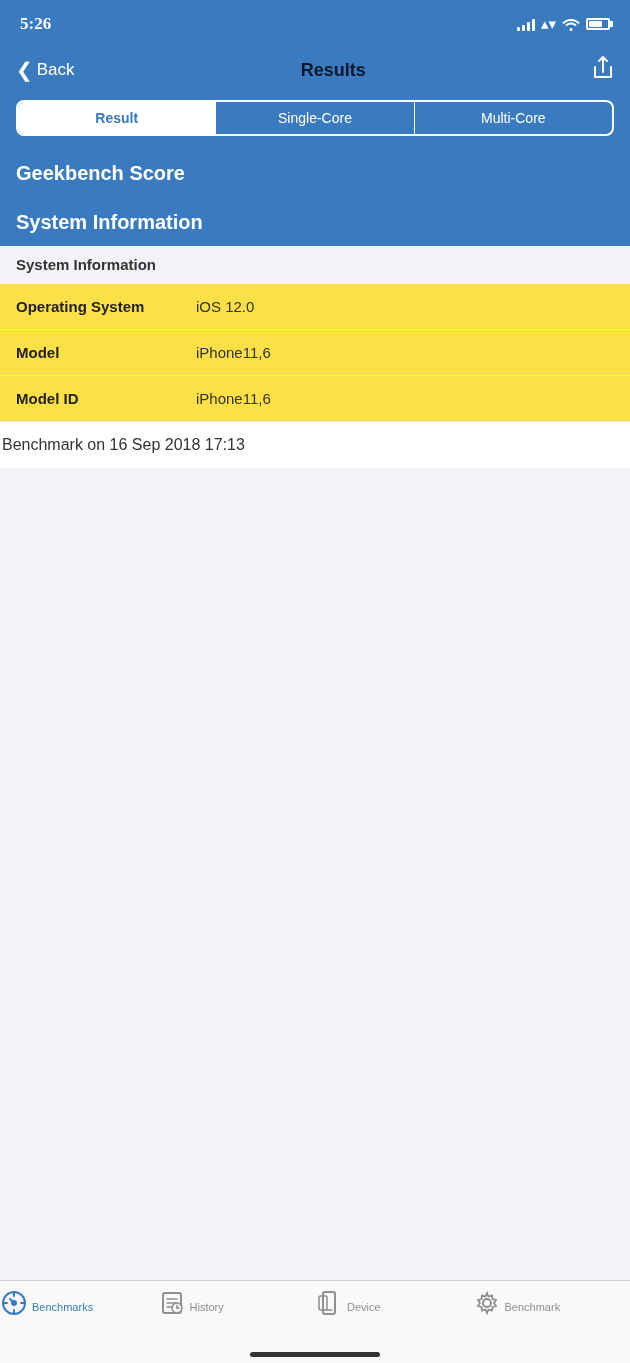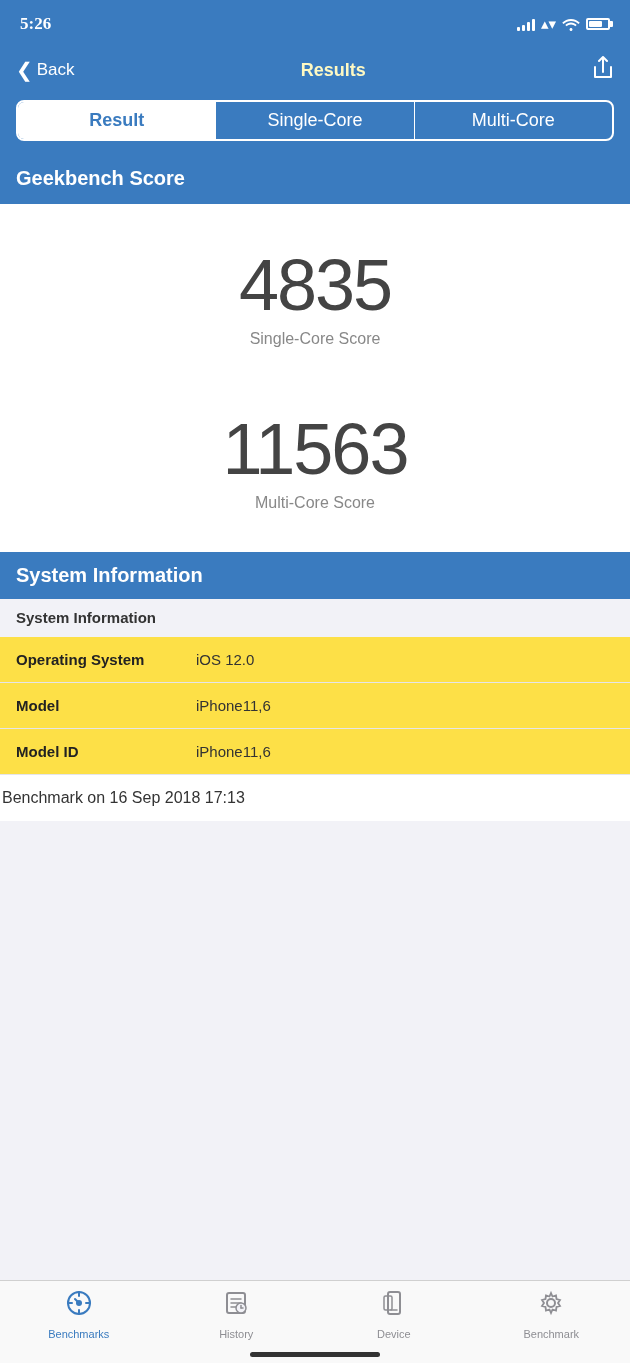--- a/index.html
+++ b/index.html
@@ -83,21 +83,21 @@
     }
     .nav-back {
       color: white;
       font-size: 17px;
       display: flex;
       align-items: center;
       gap: 4px;
       cursor: pointer;
     }
     .nav-title {
-      color: #fef9c3;
+      color: #0f172a;
       font-size: 18px;
       font-weight: 700;
     }
     .nav-share {
       color: white;
       font-size: 20px;
       cursor: pointer;
     }
 
     
@@ -108,21 +108,21 @@
     .segmented-control {
       display: flex;
       border: 2px solid white;
       border-radius: 8px;
       overflow: hidden;
     }
     .segment-btn {
       flex: 1;
       padding: 8px 0;
       text-align: center;
-      font-size: 18px;
+      font-size: 14px;
       cursor: pointer;
       font-weight: 500;
     }
     .segment-btn.active {
       background: white;
       color: #3a7bbf;
       font-weight: 600;
     }
     .segment-btn.inactive {
       background: transparent;
@@ -232,21 +232,20 @@
       height: 83px;
       background: #f9f9f9;
       border-top: 1px solid #d0d0d0;
       display: flex;
       align-items: flex-start;
       padding-top: 8px;
     }
     .tab-item {
       flex: 1;
       display: flex;
-      flex-direction: column;
       align-items: center;
       gap: 4px;
       cursor: pointer;
     }
     .tab-icon {
       font-size: 26px;
     }
     .tab-label {
       font-size: 11px;
       color: #8e8e93;
@@ -323,29 +322,20 @@
       <div class="segment-btn active">Result</div>
       <div class="segment-btn inactive">Single-Core</div>
       <div class="segment-btn inactive">Multi-Core</div>
     </div>
   </div>
 
   <div class="section-header-blue">
     <span>Geekbench Score</span>
   </div>
 
-  <div class="score-section">
-    <div class="score-value">4835</div>
-    <div class="score-label">Single-Core Score</div>
-
-    <div class="score-divider"></div>
-
-    <div class="score-value">11563</div>
-    <div class="score-label">Multi-Core Score</div>
-  </div>
 
 
   <div class="sys-info-header">
     <span>System Information</span>
   </div>
 
   <div class="sys-info-subheader">
     <span>System Information</span>
   </div>
 

